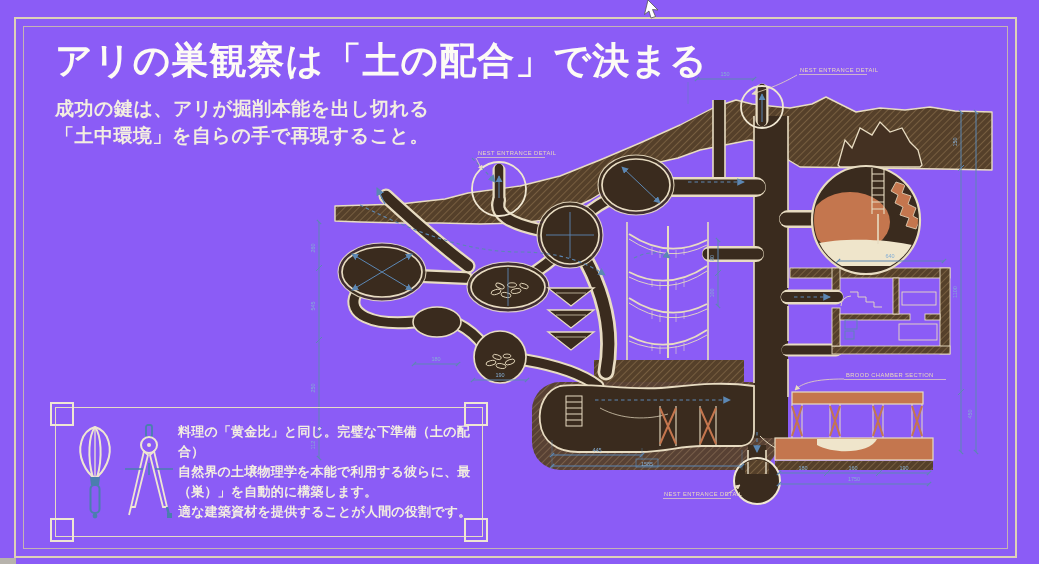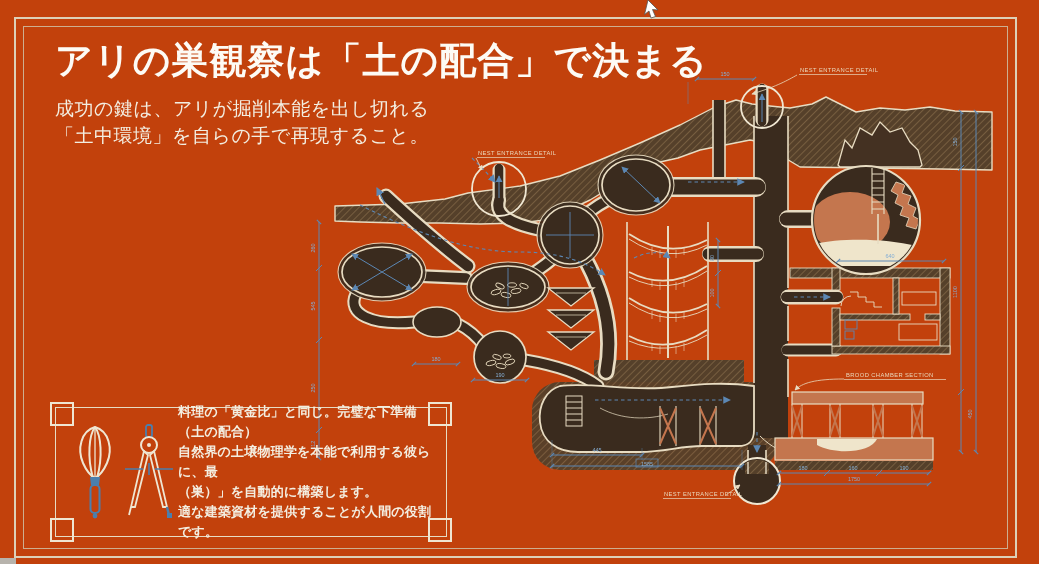--- a/index.html
+++ b/index.html
@@ -1,25 +1,25 @@
 <!DOCTYPE html>
 <html><head>
 <meta charset="utf-8">
 <style>
   html,body{margin:0;padding:0;background:#241a11;}
-  .stage{position:relative;width:1039px;height:564px;background:#c2410c;overflow:hidden;
+  .stage{position:relative;width:1039px;height:564px;background:#8b5cf6;overflow:hidden;
          font-family:"Liberation Sans",sans-serif;}
   .frame-outer{position:absolute;left:14px;top:17px;width:999px;height:537px;
                border:2px solid #ddd0b8;}
   .frame-inner{position:absolute;left:23px;top:26px;width:983px;height:521px;
                border:1px solid #cfc2a8;opacity:.85;}
   .header{position:absolute;left:55px;top:36px;z-index:5;}
   .title{font-size:37px;font-weight:700;color:#fdfbf5;letter-spacing:1px;margin:0;}
-  .subtitle{margin-top:10px;font-size:19px;font-weight:400;color:#f3eee1;line-height:1.42;letter-spacing:.5px;}
-  .info-box{position:absolute;left:55px;top:407px;width:392px;height:130px;z-index:6;
+  .subtitle{margin-top:10px;font-size:19px;font-weight:700;color:#f3eee1;line-height:1.42;letter-spacing:.5px;}
+  .info-box{position:absolute;left:55px;top:407px;width:428px;height:130px;z-index:6;
             border:1.5px solid #e7dcc4;box-sizing:border-box;display:flex;align-items:center;padding:8px 10px 8px 14px;}
   .info-box .corner{position:absolute;width:20px;height:20px;border:2px solid #efe6d2;}
   .c-tl{left:-6px;top:-6px;border-right:none;border-bottom:none;}
   .c-tr{right:-6px;top:-6px;border-left:none;border-bottom:none;}
   .c-bl{left:-6px;bottom:-6px;border-right:none;border-top:none;}
   .c-br{right:-6px;bottom:-6px;border-left:none;border-top:none;}
   .icons{width:108px;flex:0 0 108px;display:flex;align-items:center;justify-content:center;gap:6px;}
   .info-text{flex:1;font-size:13px;font-weight:600;color:#f3eee1;line-height:20px;letter-spacing:.2px;}
   .bp{position:absolute;left:0;top:0;z-index:3;}
   .sliver{position:absolute;left:0;top:558px;width:16px;height:6px;background:#b7b3ac;z-index:9;}

